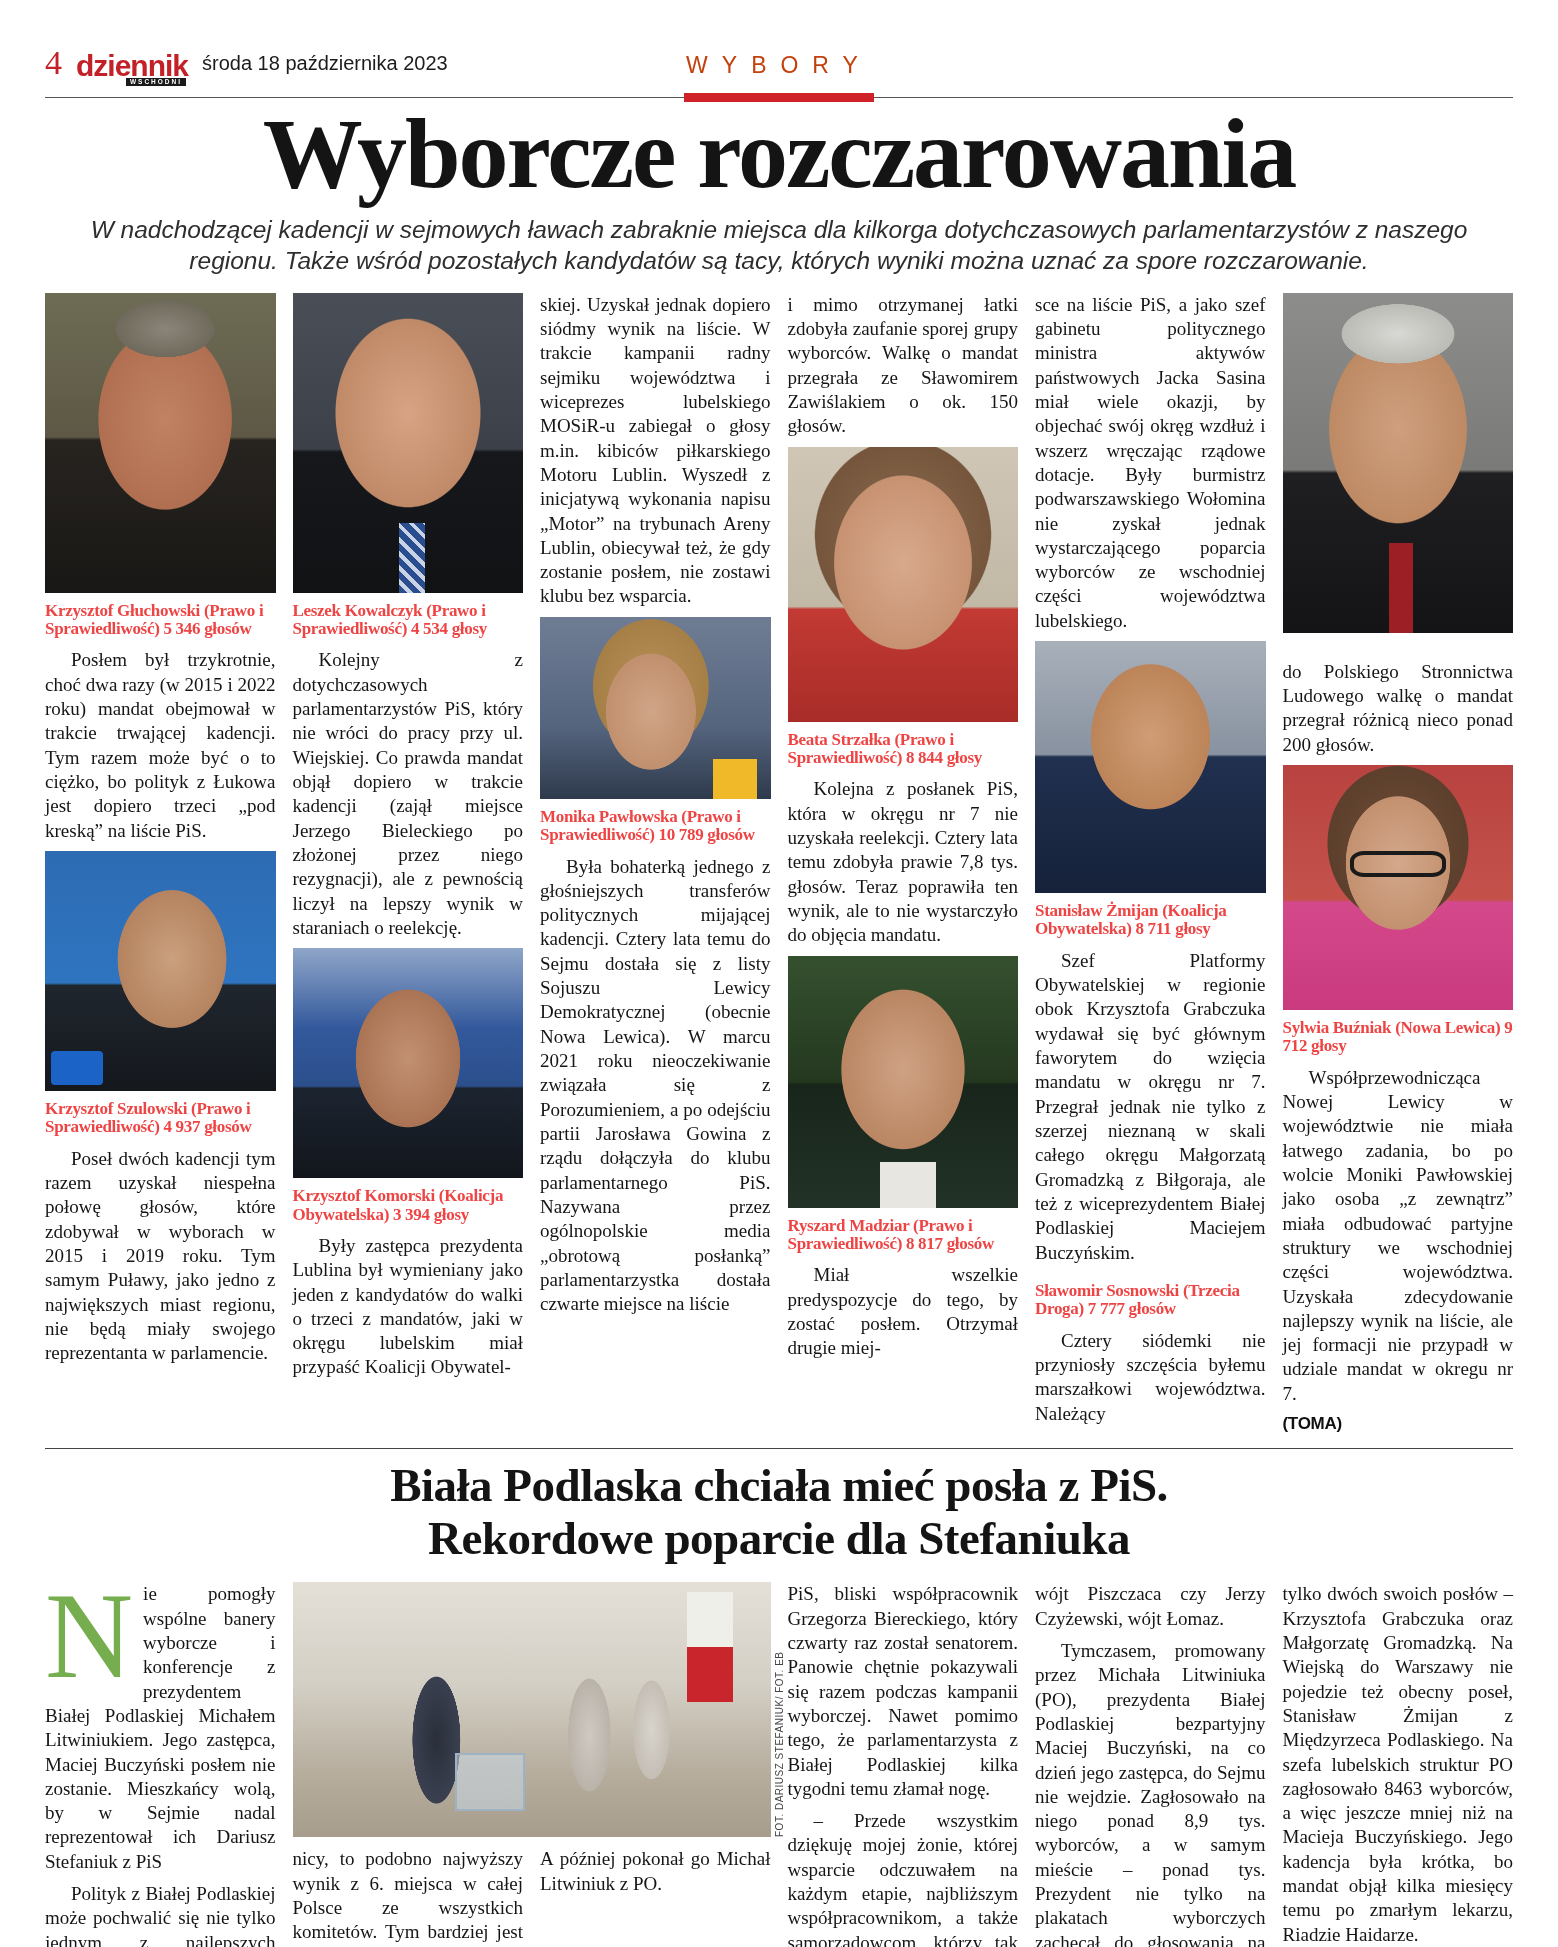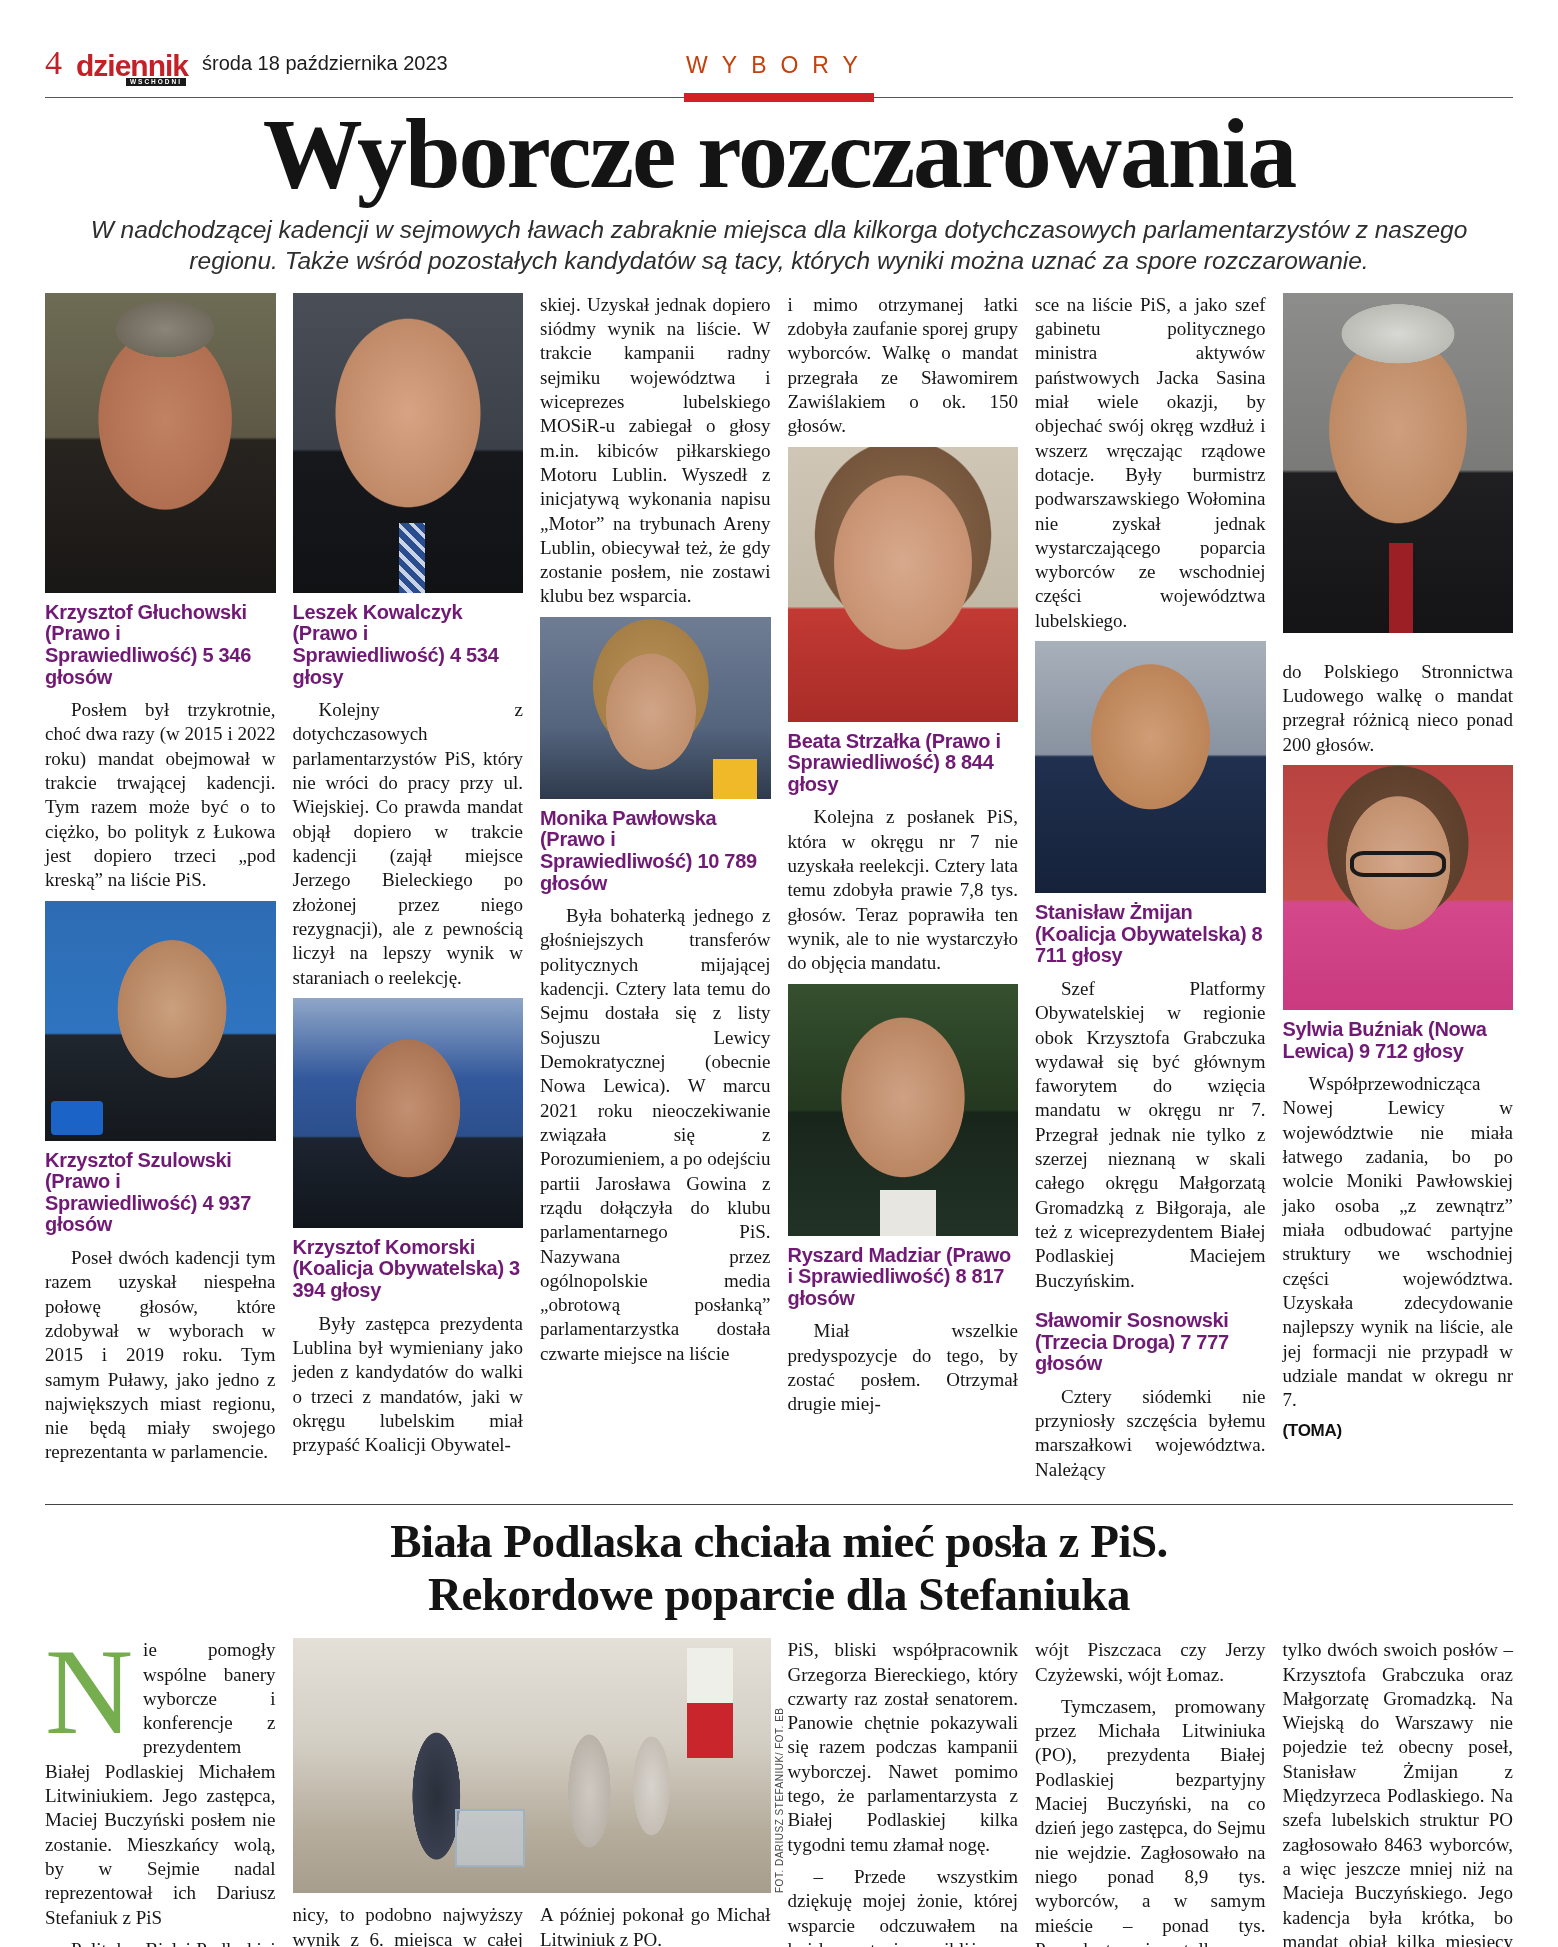--- a/index.html
+++ b/index.html
@@ -30,22 +30,22 @@
   
   .grid6 { display:grid; grid-template-columns:repeat(6,1fr); column-gap:17px; }
   .a1 { min-height:1035px; }
   .col { display:flex; flex-direction:column; }
   .body {
     font-size:19px; line-height:1.28; text-align:justify; hyphens:auto;
     color:#151515; margin-bottom:8px;
   }
   .ind { text-indent:26px; }
   .cap {
-    font-family:Liberation Sans, sans-serif; font-weight:bold; font-size:20px;
-    line-height:1.08; letter-spacing:-0.3px; color:#701a75; margin:9px 0 10px 0;
+    font-family:Liberation Serif, serif; font-weight:bold; font-size:17px;
+    line-height:1.08; letter-spacing:-0.3px; color:#ef4444; margin:9px 0 10px 0;
   }
   .photo { width:100%; position:relative; overflow:hidden; background:#888; }
   .sig { font-family:"Liberation Sans",sans-serif; font-weight:bold; font-size:17px; letter-spacing:-0.3px; }
   .rule { border:none; border-top:1.5px solid #444; margin:14px 0 10px 0; }
   
   .h2-main {
     font-family:"Liberation Serif",serif; font-weight:bold; text-align:center;
     font-size:47px; letter-spacing:-0.5px; color:#141414; line-height:1.12; margin:6px 0 18px 0;
   }
   .a2 { min-height:480px; }

